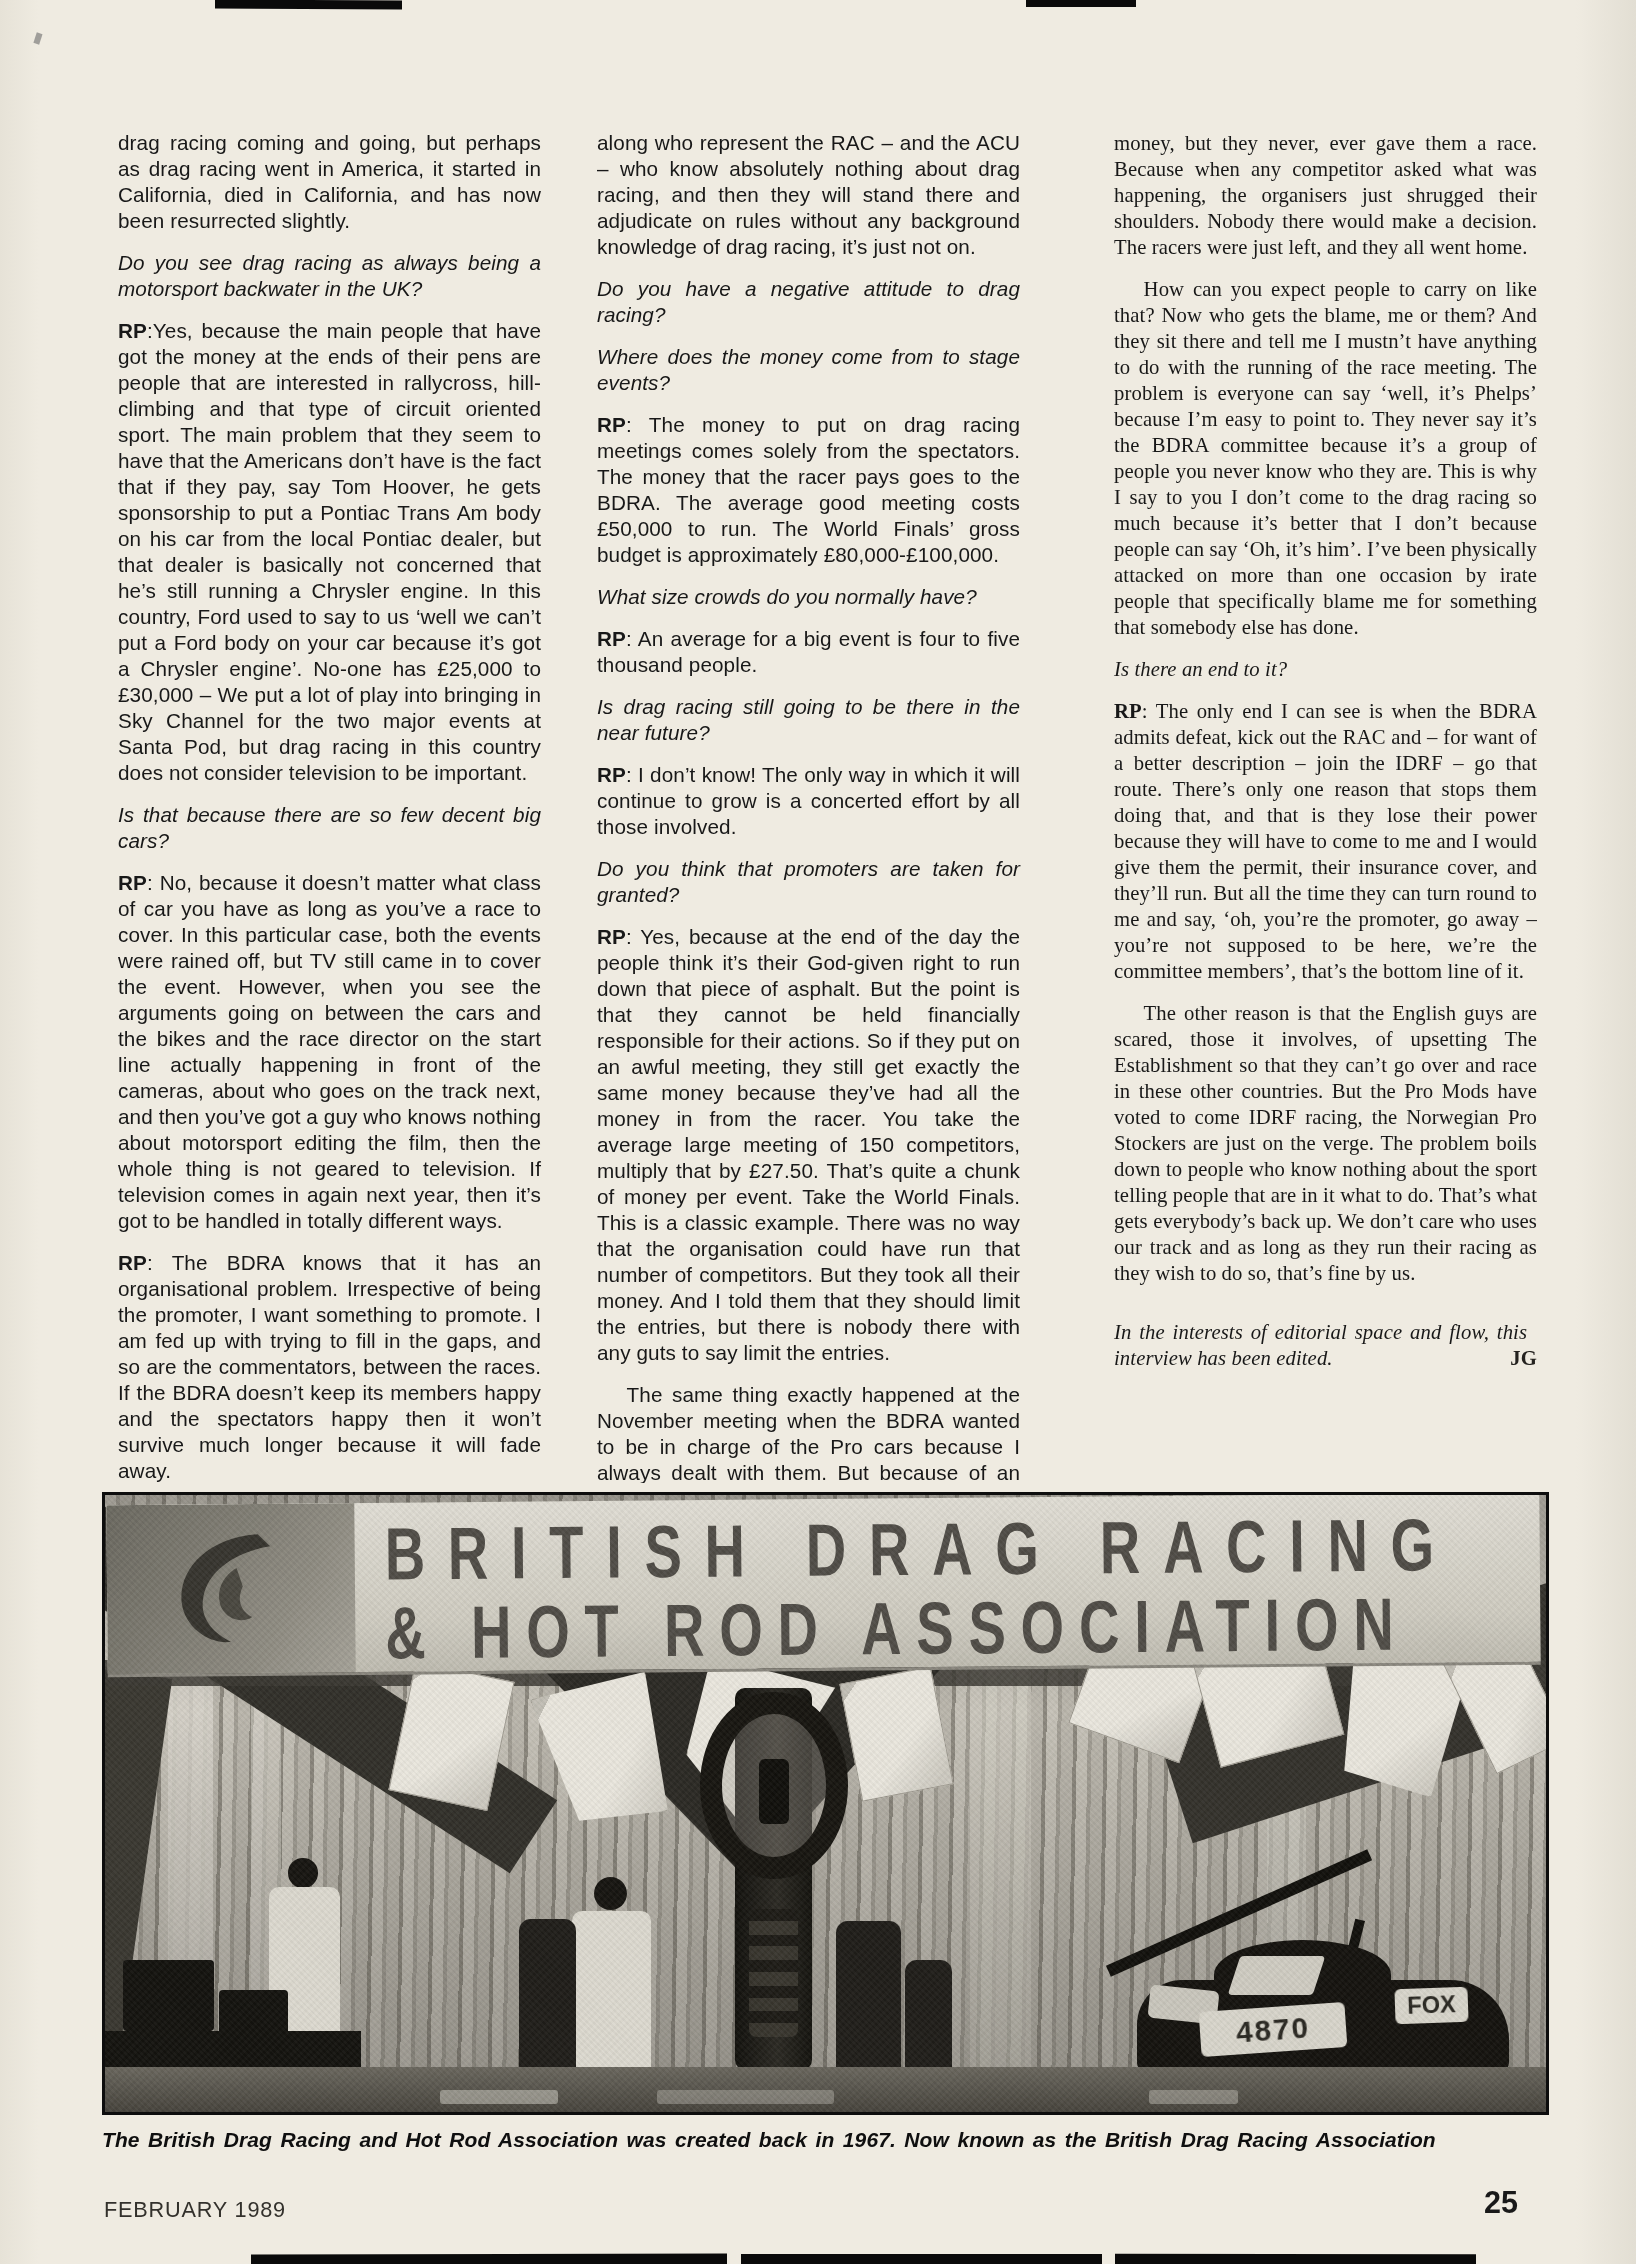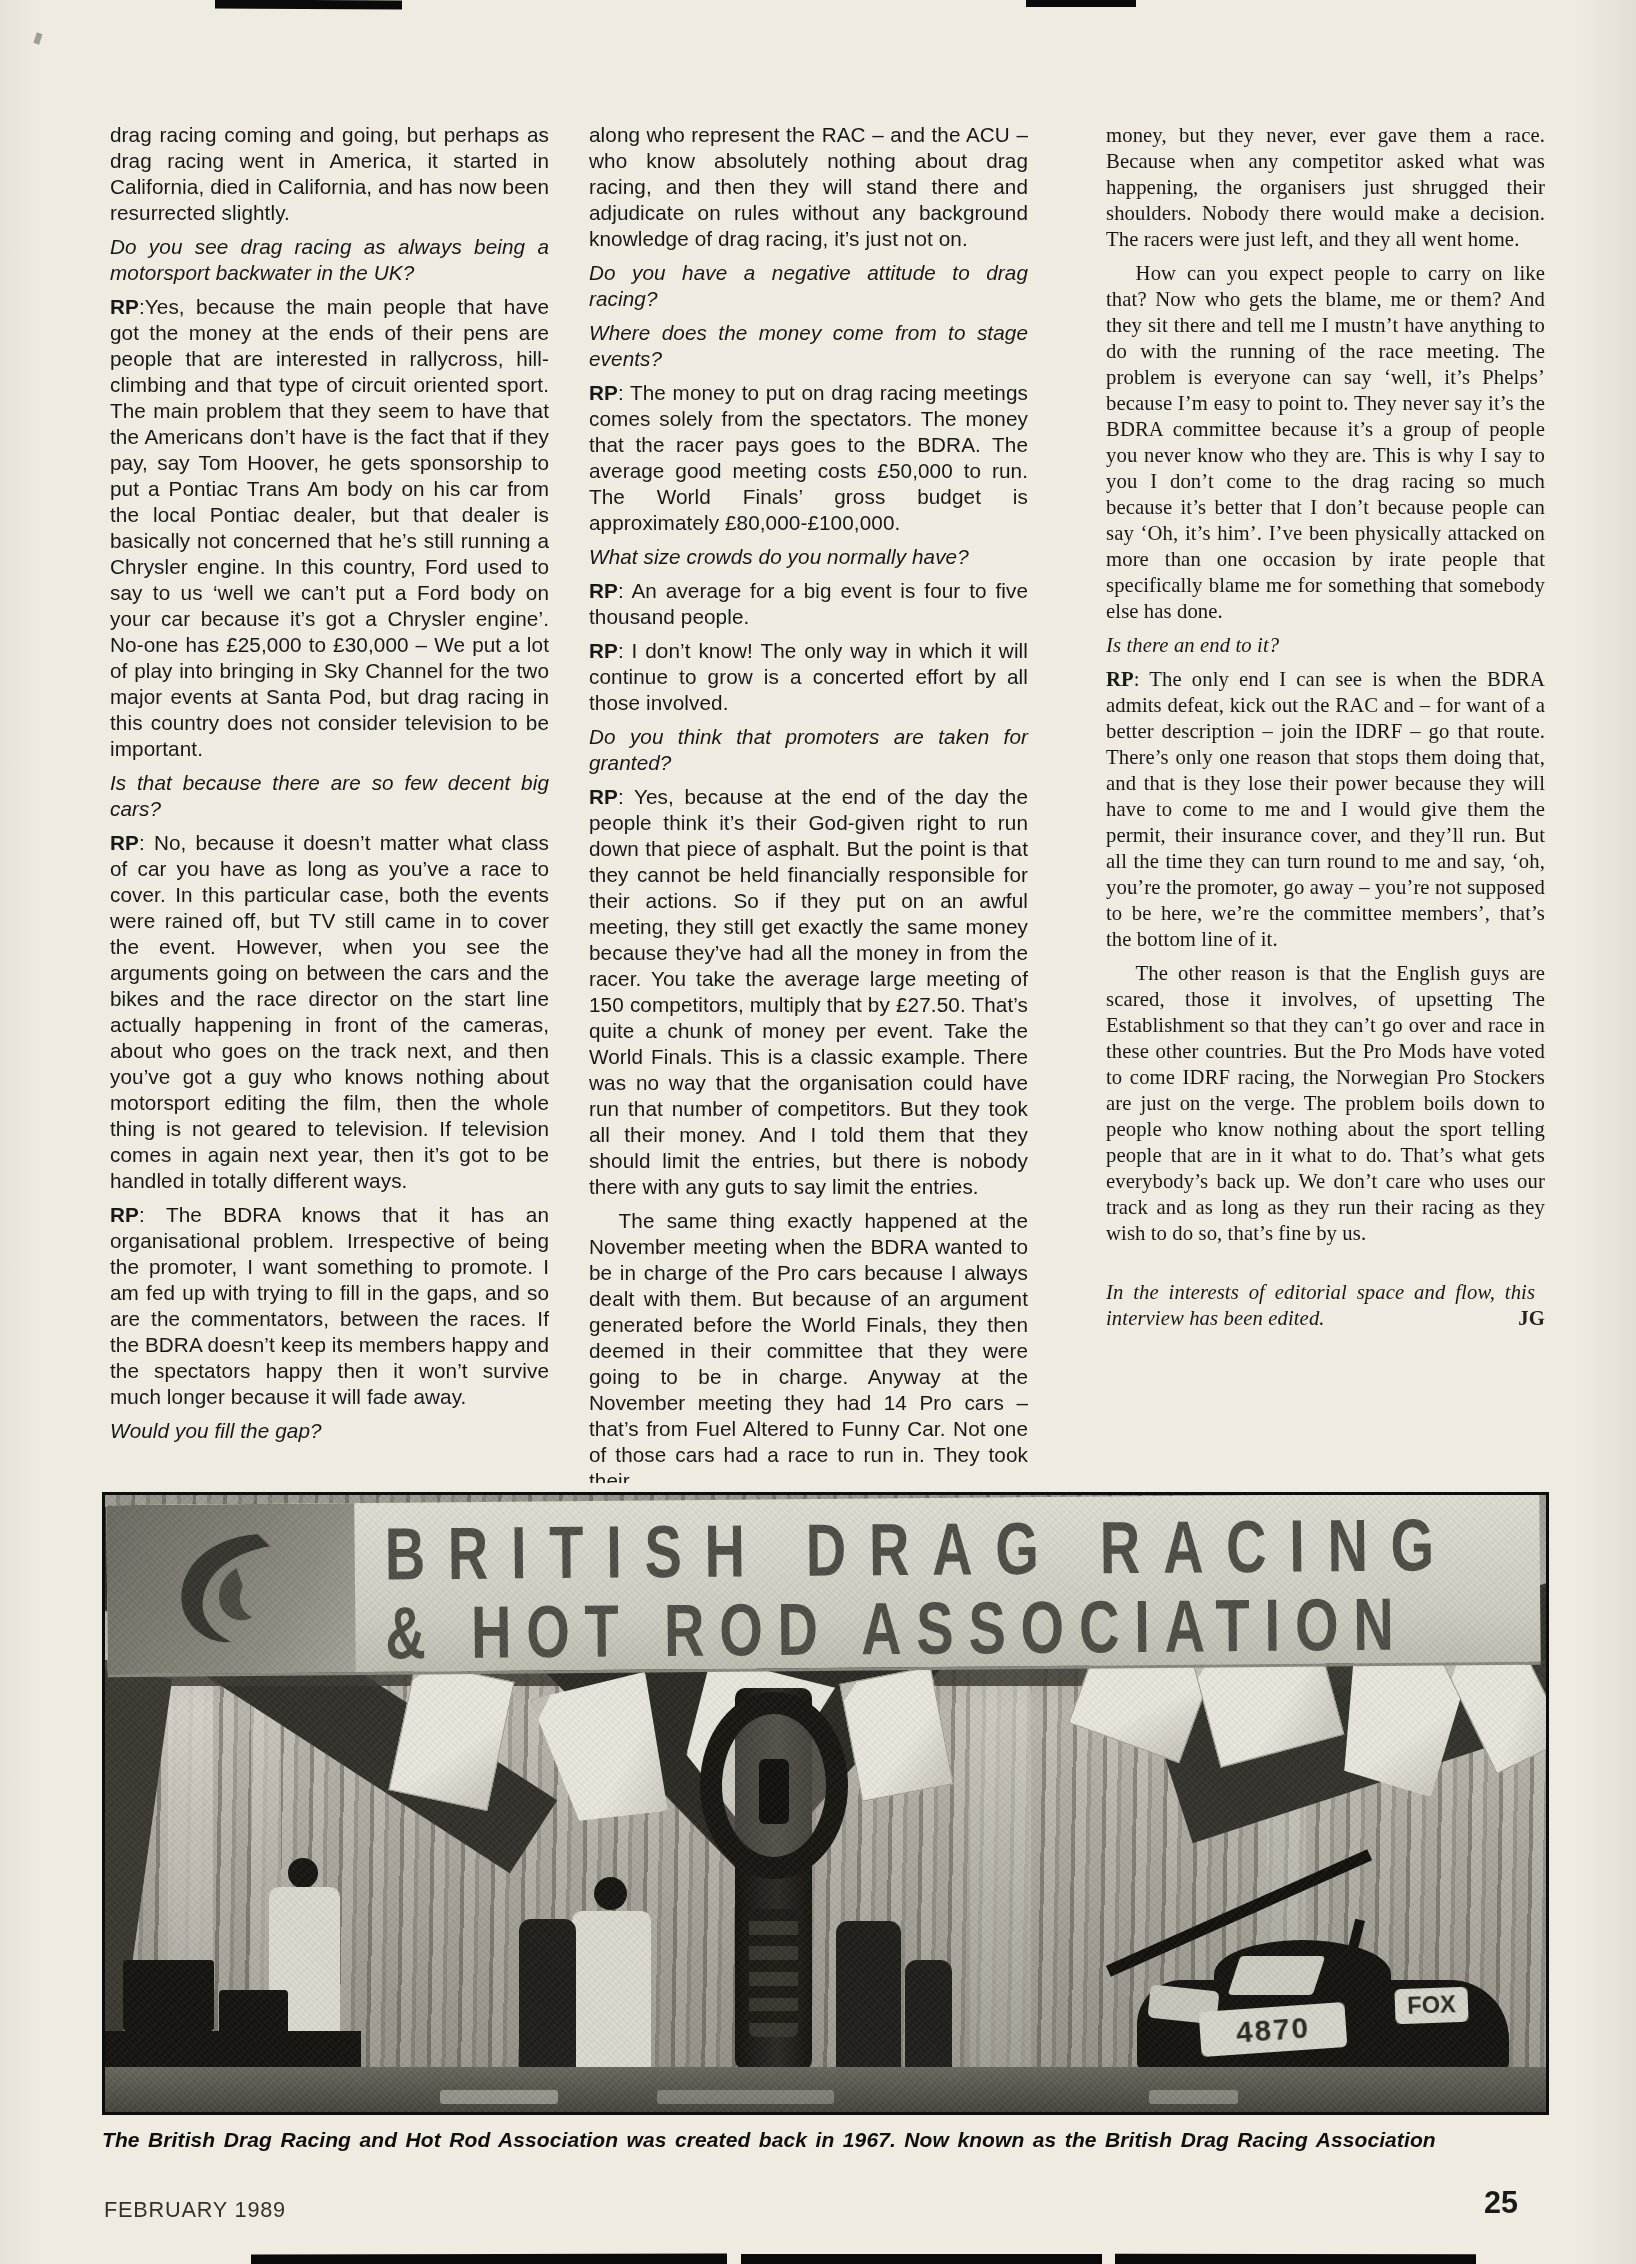--- a/index.html
+++ b/index.html
@@ -16,21 +16,21 @@
   .art-dot{left:35px;top:33px;width:5.9px;height:10.8px;background:#6b6b6b;transform:rotate(18deg);opacity:.6;}
   .art-bot1{left:251px;top:2254px;width:476px;height:10.8px;transform:rotate(-.1deg);}
   .art-bot2{left:741px;top:2254px;width:361px;height:10.8px;}
   .art-bot3{left:1115px;top:2254px;width:361px;height:10.8px;transform:rotate(.1deg);}
   
   .column{
     position:absolute;top:114px;width:455px;height:1369px;overflow:hidden;
     font-size:20.7px;line-height:26px;text-align:justify;letter-spacing:0.1px;color:#181818;
   }
   .col-1{left:102px;} .col-2{left:581px;} .col-3{left:1098px;font-family:Liberation Serif, serif;}
-  .column p{margin:8px;}
+  .column p{margin:16px;}
   .column p.q{font-style:italic;}
   .column p.indent{text-indent:29.6px;}
   .column p b{font-weight:700;}
   .column p.closing{margin-top:33px;font-style:italic;position:relative;padding-right:9.9px;}
   .column p.closing .sig{position:absolute;right:0;bottom:0;font-style:normal;font-weight:700;color:#24221f;}
   
   .photo{
     position:absolute;left:102px;top:1492px;width:1447px;height:623px;
     border:3px solid #0d0d0d;box-sizing:border-box;overflow:hidden;
     background:#737373;
@@ -133,20 +133,21 @@
     <p class="a"><b>RP</b>: The BDRA knows that it has an organisational problem. Irrespective of being the promoter, I want something to promote. I am fed up with trying to fill in the gaps, and so are the commentators, between the races. If the BDRA doesn’t keep its members happy and the spectators happy then it won’t survive much longer because it will fade away.</p>
     <p class="q">Would you fill the gap?</p>
   </div>
 <div class="column col-2">
     <p>along who represent the RAC – and the ACU – who know absolutely nothing about drag racing, and then they will stand there and adjudicate on rules without any background knowledge of drag racing, it’s just not on.</p>
     <p class="q">Do you have a negative attitude to drag racing?</p>
     <p class="q">Where does the money come from to stage events?</p>
     <p class="a"><b>RP</b>: The money to put on drag racing meetings comes solely from the spectators. The money that the racer pays goes to the BDRA. The average good meeting costs £50,000 to run. The World Finals’ gross budget is approximately £80,000-£100,000.</p>
     <p class="q">What size crowds do you normally have?</p>
     <p class="a"><b>RP</b>: An average for a big event is four to five thousand people.</p>
+    <p class="q">Is drag racing still going to be there in the near future?</p>
     <p class="a"><b>RP</b>: I don’t know! The only way in which it will continue to grow is a concerted effort by all those involved.</p>
     <p class="q">Do you think that promoters are taken for granted?</p>
     <p class="a"><b>RP</b>: Yes, because at the end of the day the people think it’s their God-given right to run down that piece of asphalt. But the point is that they cannot be held financially responsible for their actions. So if they put on an awful meeting, they still get exactly the same money because they’ve had all the money in from the racer. You take the average large meeting of 150 competitors, multiply that by £27.50. That’s quite a chunk of money per event. Take the World Finals. This is a classic example. There was no way that the organisation could have run that number of competitors. But they took all their money. And I told them that they should limit the entries, but there is nobody there with any guts to say limit the entries.</p>
     <p class="indent">The same thing exactly happened at the November meeting when the BDRA wanted to be in charge of the Pro cars because I always dealt with them. But because of an argument generated before the World Finals, they then deemed in their committee that they were going to be in charge. Anyway at the November meeting they had 14 Pro cars – that’s from Fuel Altered to Funny Car. Not one of those cars had a race to run in. They took their</p>
   </div>
 <div class="column col-3">
     <p>money, but they never, ever gave them a race. Because when any competitor asked what was happening, the organisers just shrugged their shoulders. Nobody there would make a decision. The racers were just left, and they all went home.</p>
     <p class="indent">How can you expect people to carry on like that? Now who gets the blame, me or them? And they sit there and tell me I mustn’t have anything to do with the running of the race meeting. The problem is everyone can say ‘well, it’s Phelps’ because I’m easy to point to. They never say it’s the BDRA committee because it’s a group of people you never know who they are. This is why I say to you I don’t come to the drag racing so much because it’s better that I don’t because people can say ‘Oh, it’s him’. I’ve been physically attacked on more than one occasion by irate people that specifically blame me for something that somebody else has done.</p>
     <p class="q">Is there an end to it?</p>
     <p class="a"><b>RP</b>: The only end I can see is when the BDRA admits defeat, kick out the RAC and – for want of a better description – join the IDRF – go that route. There’s only one reason that stops them doing that, and that is they lose their power because they will have to come to me and I would give them the permit, their insurance cover, and they’ll run. But all the time they can turn round to me and say, ‘oh, you’re the promoter, go away – you’re not supposed to be here, we’re the committee members’, that’s the bottom line of it.</p>

